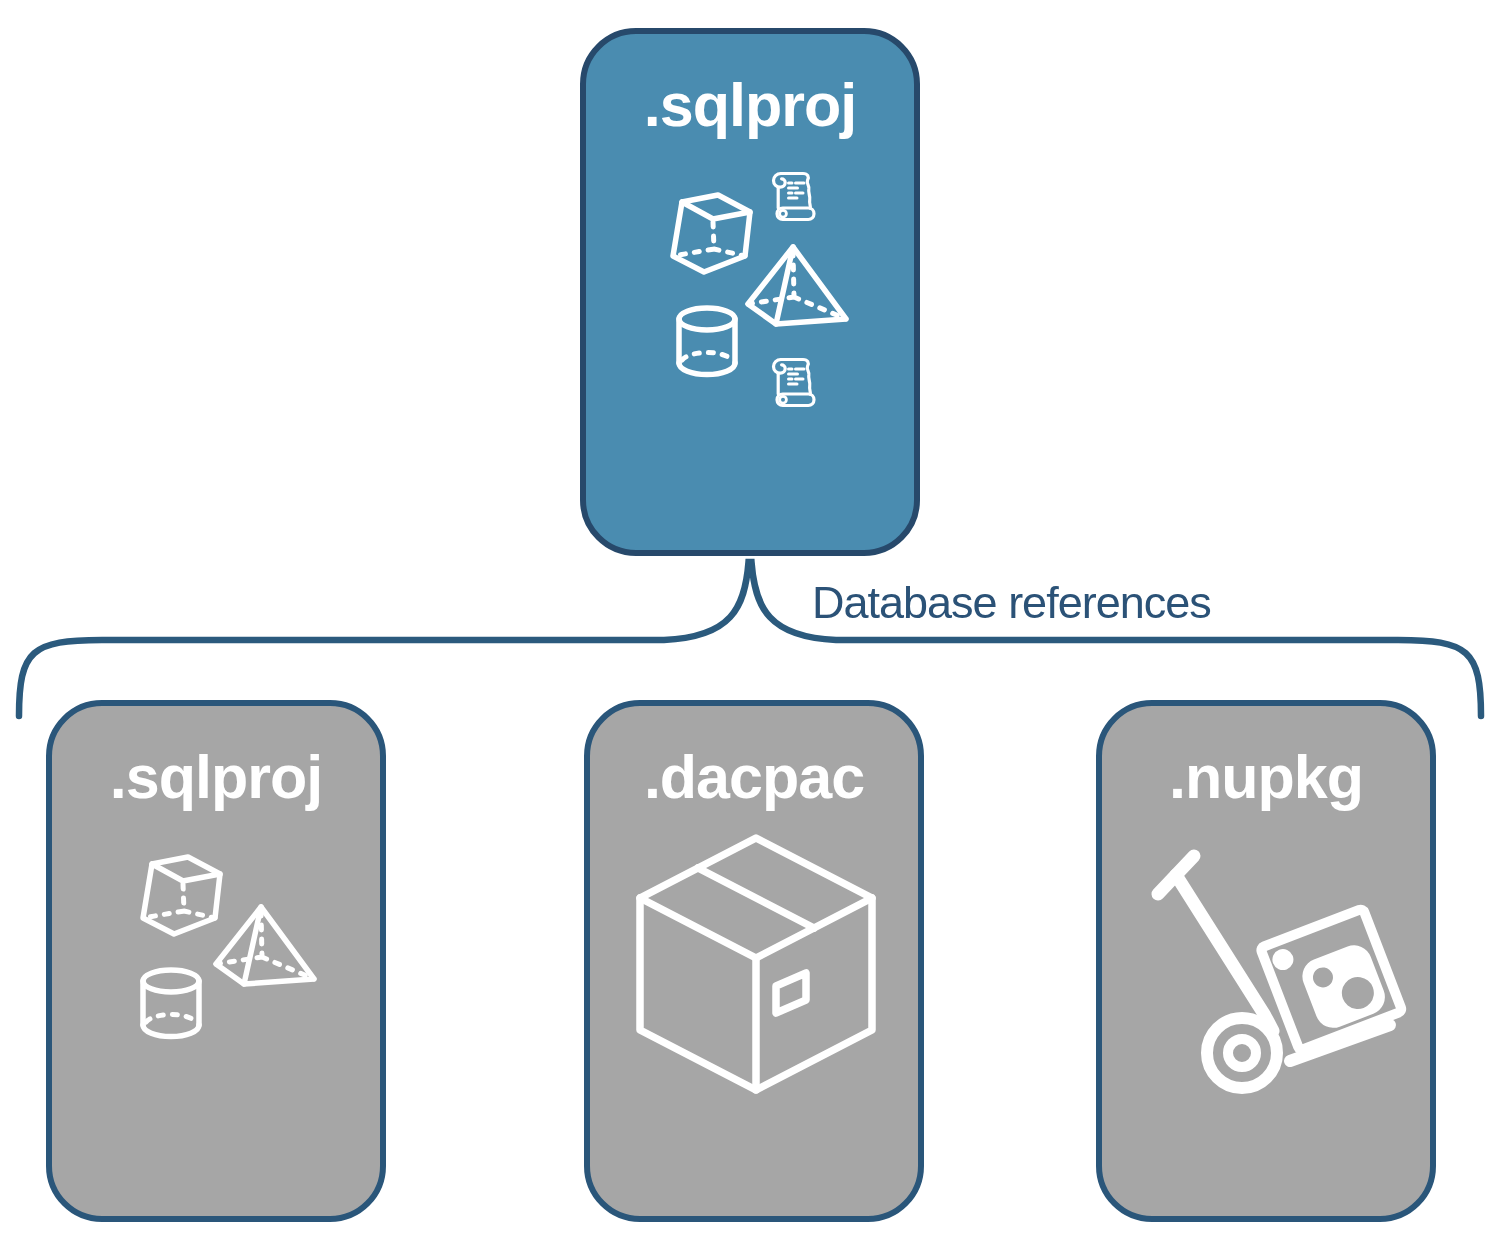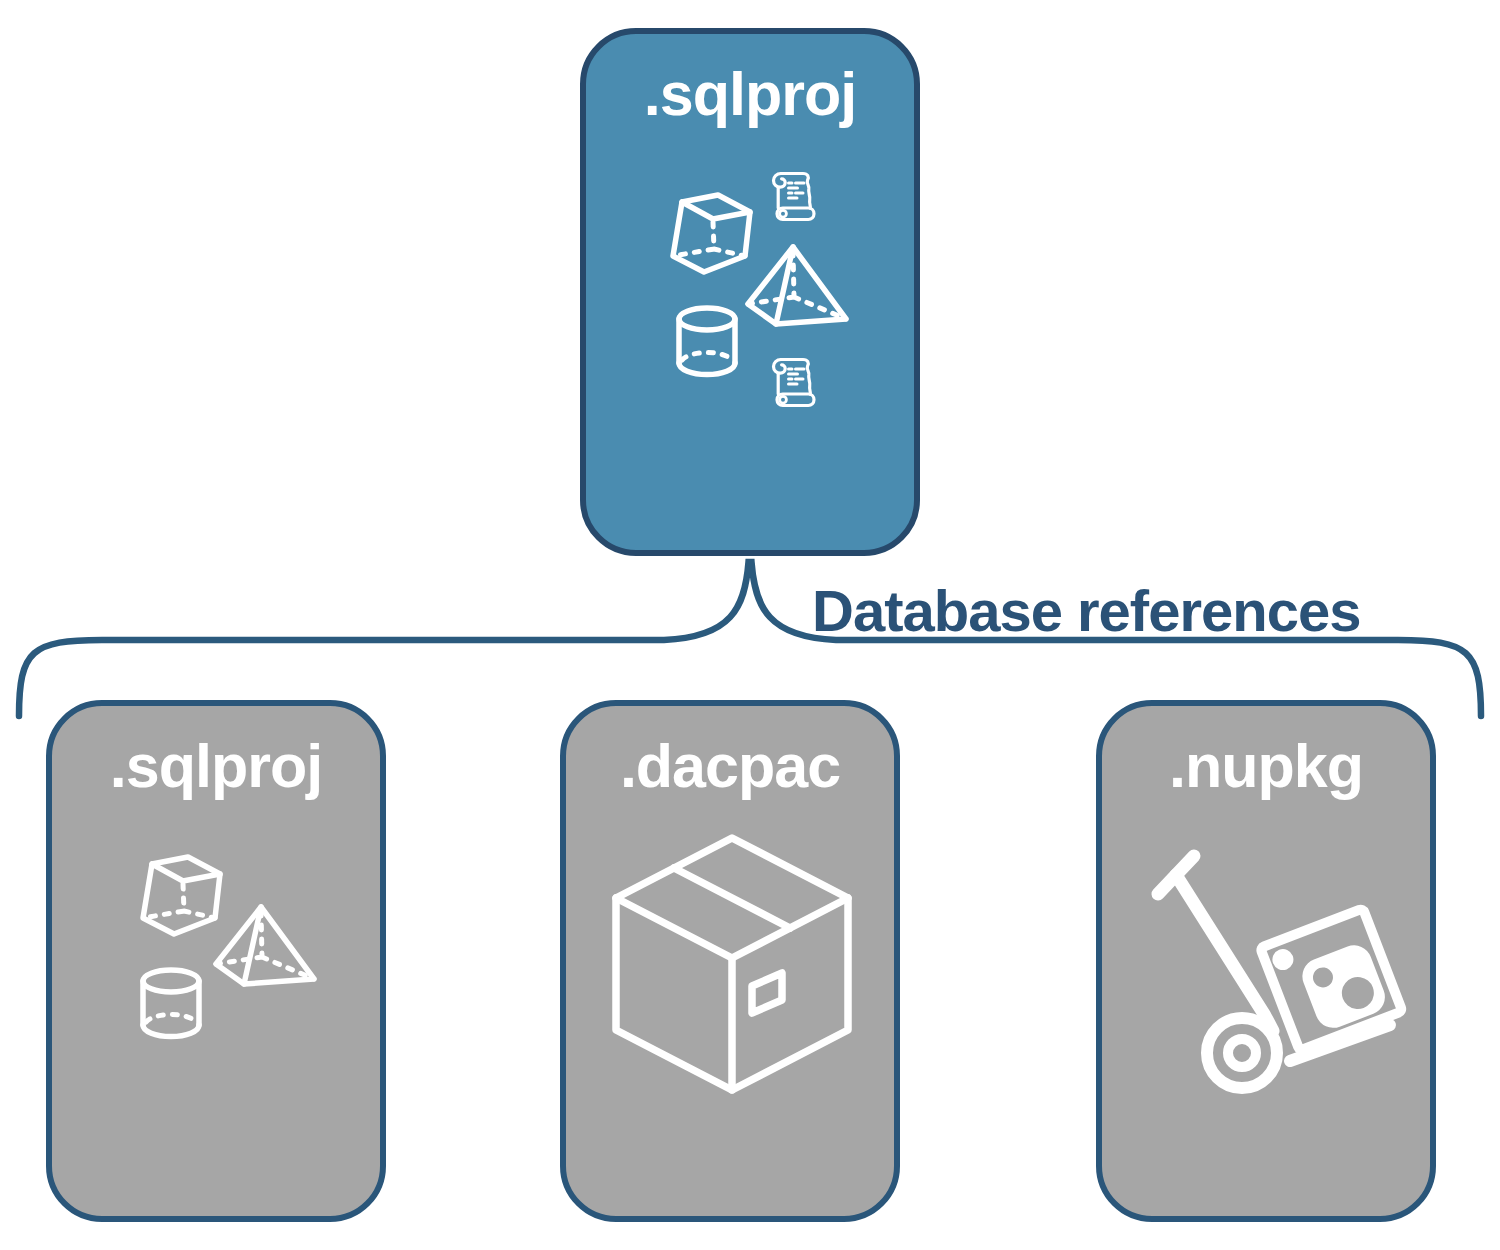--- a/index.html
+++ b/index.html
@@ -22,32 +22,32 @@
   }
   .node-root{
     left:580px;top:28px;width:340px;height:528px;
     background:var(--root-fill);border:6px solid var(--root-border);
   }
   .node-child{
     background:var(--child-fill);border:6px solid var(--child-border);
     top:700px;width:340px;height:522px;
   }
   .node-child-1{left:46px;}
-  .node-child-2{left:560px;}
+  .node-child-2{left:584px;}
   .node-child-3{left:1096px;}
   .node-label{
-    margin:0;padding-top:30px;text-align:center;
+    margin:11px;padding-top:30px;text-align:center;
     font-size:61px;line-height:1.0;font-weight:700;letter-spacing:-1px;
     color:var(--node-label-text);
   }
   .icon-layer{position:absolute;left:0;top:0;width:100%;height:100%;pointer-events:none;}
   .brace-layer{position:absolute;left:0;top:0;width:1500px;height:1250px;pointer-events:none;}
   .connector-label{
     position:absolute;left:812px;top:577px;
-    font-size:58px;font-weight:700;letter-spacing:-1px;
+    font-size:45px;font-weight:400;letter-spacing:-1px;
     color:var(--label-text);white-space:nowrap;
   }
   svg .st{stroke:var(--icon);fill:none;stroke-linecap:round;stroke-linejoin:round;}
   svg .fl{fill:var(--icon);stroke:none;}
 </style>
 </head>
 <body>
 
 <div class="canvas">
 

